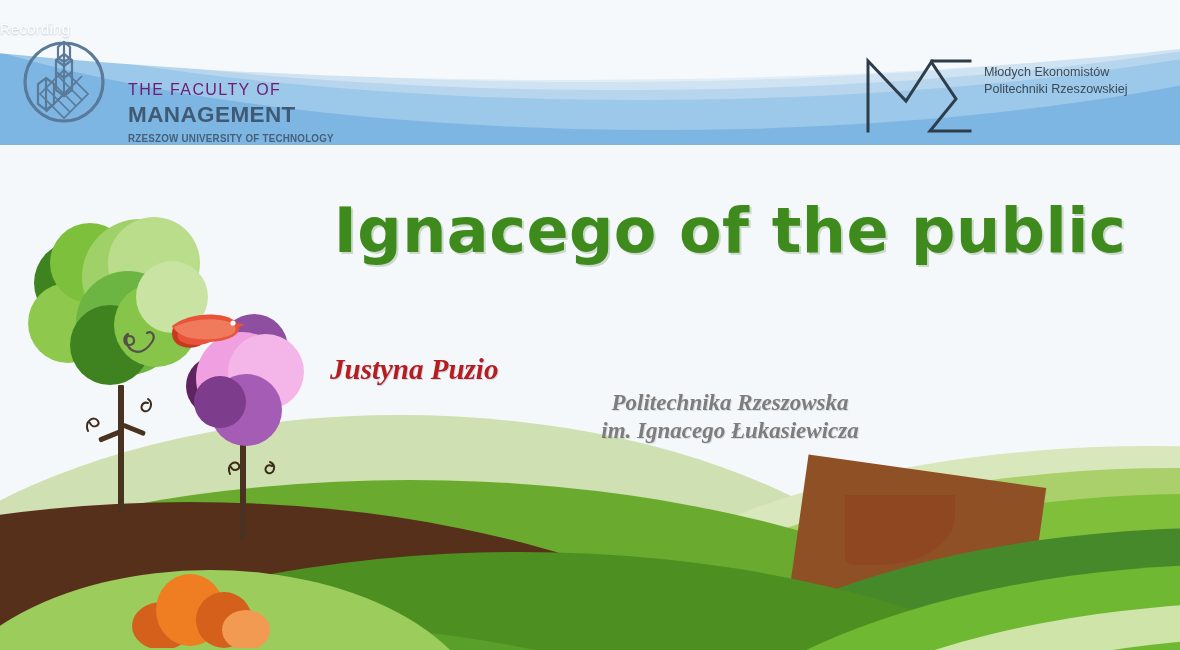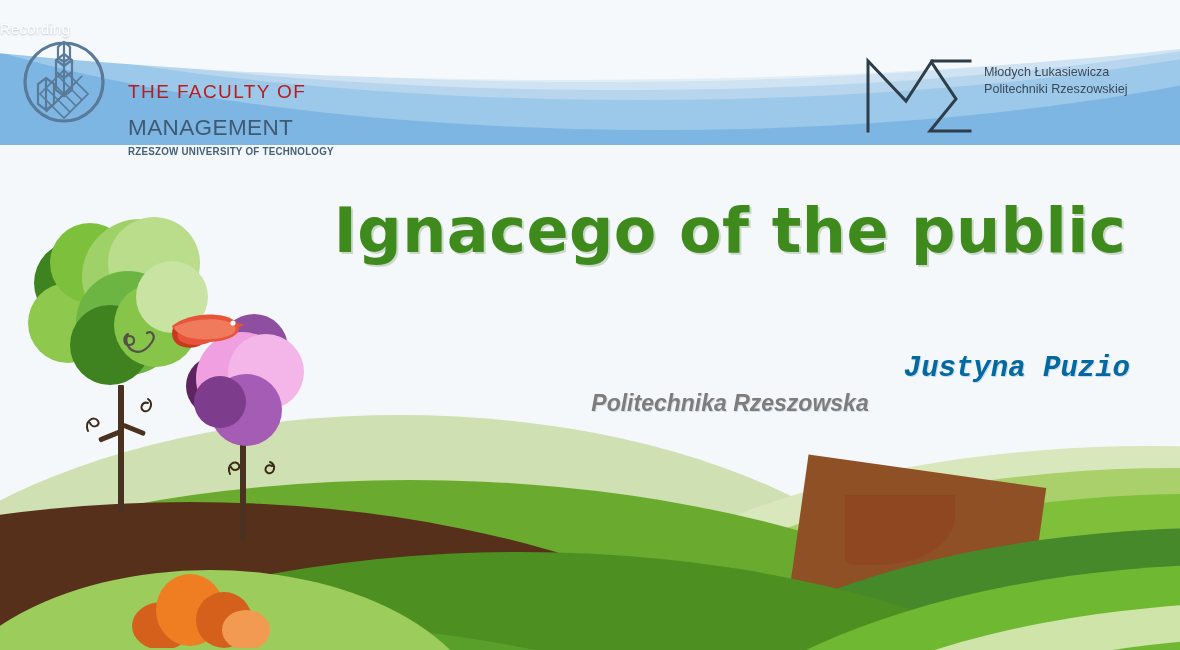--- a/index.html
+++ b/index.html
@@ -20,46 +20,46 @@
   .sb3{left:-380px;top:-360px;width:2000px;height:450px;background:#cfe3f3;}
   .sb4{left:-460px;top:-370px;width:2120px;height:452px;background:#e2eef7;}
   .sb5{left:-560px;top:-380px;width:2300px;height:458px;background:#f0f5fa;}
   .sb6{left:-660px;top:-390px;width:2460px;height:470px;background:#f6f9fc;}
   .sky-flat{position:absolute;left:0;top:145px;width:1180px;height:40px;background:#f5f8fb;}
 
   
   .logo-left{position:absolute;left:18px;top:28px;width:330px;height:110px;}
   .emblem{position:absolute;left:0;top:4px;width:92px;height:92px;}
   .logo-txt{position:absolute;left:110px;top:54px;width:230px;color:#4a6377;}
-  .lt1{font-size:19px;letter-spacing:1.4px;font-weight:400;line-height:1;color:#b91c1c;}
-  .lt2{font-size:22.5px;letter-spacing:.4px;font-weight:400;line-height:1.15;margin-top:14px;color:#3f5a72;}
+  .lt1{font-size:16px;letter-spacing:1.4px;font-weight:400;line-height:1;color:#701a75;}
+  .lt2{font-size:22.5px;letter-spacing:.4px;font-weight:700;line-height:1.15;margin-top:4px;color:#3f5a72;}
   .lt3{font-size:10.2px;letter-spacing:.25px;font-weight:700;line-height:1;margin-top:6px;color:#45607a;
        transform:scaleX(.96);transform-origin:left center;}
 
   
   .logo-right{position:absolute;left:862px;top:52px;width:300px;height:90px;}
   .me-mark{position:absolute;left:0;top:3px;width:112px;height:80px;}
   .me-txt{position:absolute;left:122px;top:12px;width:185px;color:#3b4a57;font-size:12.6px;line-height:16.6px;}
 
   
   .recording{position:absolute;left:0px;top:8px;color:#ffffff;font-size:15px;
     letter-spacing:.2px;text-shadow:0 1px 2px rgba(40,80,120,.32);margin-top:12px;}
 
   
   .title{position:absolute;left:330px;top:192px;width:800px;text-align:center;
     color:#3e8a1c;font-weight:700;font-size:62px;line-height:78px;letter-spacing:.5px;
     font-family:"DejaVu Sans", sans-serif;
     text-shadow:2px 2px 0 rgba(40,90,20,.20);}
   .title .l2{display:block;}
-  .author{position:absolute;left:330px;top:352px;width:800px;text-align:right;
-    color:#0369a1;font-weight:700;font-style:italic;font-size:29px;line-height:34px;
-    font-family:Liberation Mono, monospace;text-shadow:1px 1px 0 rgba(50,120,180,.25);}
+  .author{position:absolute;left:330px;top:352px;width:800px;text-align:left;
+    color:#b91c1c;font-weight:700;font-style:italic;font-size:29px;line-height:34px;
+    font-family:Liberation Serif, serif;text-shadow:1px 1px 0 rgba(50,120,180,.25);}
   .affil{position:absolute;left:330px;top:389px;width:800px;text-align:center;
     color:#7d7d7d;font-weight:700;font-style:italic;font-size:23px;line-height:28px;
-    font-family:Liberation Sans, sans-serif;text-shadow:1px 1px 0 rgba(120,120,120,.22);}
+    font-family:Liberation Serif, serif;text-shadow:1px 1px 0 rgba(120,120,120,.22);}
   .affil span{display:block;}
 
   
   .scene{position:absolute;left:0;top:150px;width:1180px;height:500px;overflow:hidden;}
   .shp{position:absolute;}
 
   
   .hill-lightgreen{left:-180px;top:265px;width:1160px;height:620px;background:#cfe0b2;border-radius:50%;}
   .hill-midgreen{left:-340px;top:330px;width:1500px;height:700px;background:#6aab2f;border-radius:50%;}
   .hill-brown{left:-520px;top:352px;width:1420px;height:700px;background:#57301b;border-radius:50%;}
@@ -241,28 +241,29 @@
   <div class="logo-right">
     <div class="me-mark">
       <svg width="112" height="80" viewBox="0 0 112 80">
         <g stroke="#2e3d4a" stroke-width="3" fill="none" stroke-linejoin="miter" stroke-linecap="square">
           <path d="M6 76 L6 6 L44 46 L70 6 L108 6"></path>
           <path d="M70 6 L70 8 L94 44 L68 76 L108 76"></path>
         </g>
       </svg>
     </div>
     <div class="me-txt">
-      <div>Młodych Łukasiewicza</div>
+      <div>Młodych Ekonomistów</div>
       <div>Politechniki Rzeszowskiej</div>
     </div>
   </div>
 
   <div class="title">
     <span class="l1">Ignacego of the public</span>
   </div>
   <div class="author">Justyna Puzio</div>
   <div class="affil">
     <span>Politechnika Rzeszowska</span>
+    <span>im. Ignacego Łukasiewicza</span>
   </div>
 
   <div class="recording">Recording</div>
 
 </div>
 
 </body></html>

